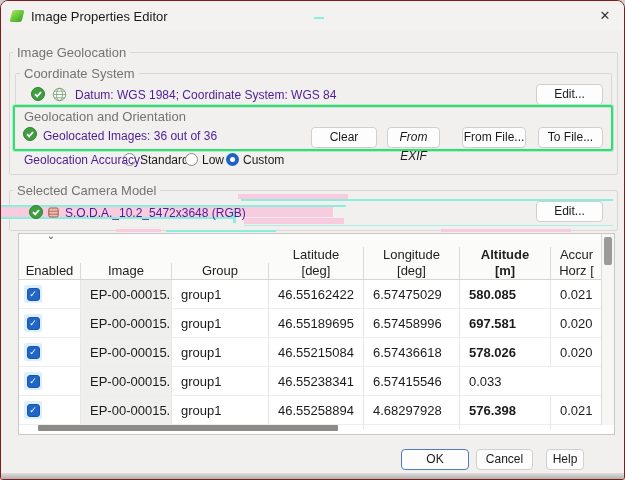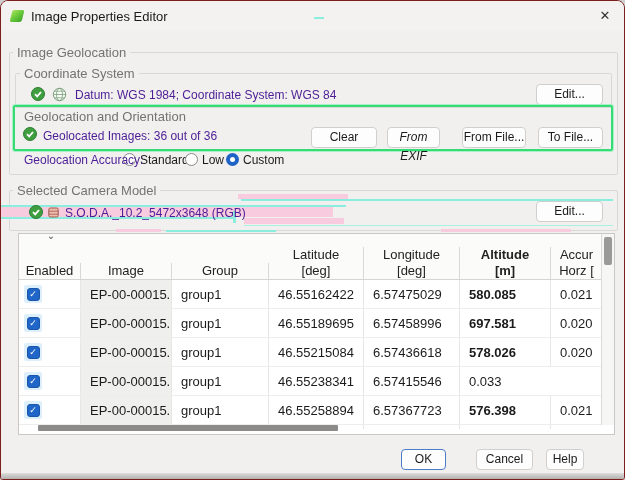--- a/index.html
+++ b/index.html
@@ -235,38 +235,38 @@
         </div>
         <div class="trow">
           <div class="tc c0">
             <span class="cbwrap">
               <span class="cb"></span>
             </span>
           </div>
           <div class="tc c1 imgbg">EP-00-00015...</div>
           <div class="tc c2">group1</div>
           <div class="tc c3">46.55258894</div>
-          <div class="tc c4">6.57367723</div>
+          <div class="tc c4">4.68297928</div>
           <div class="tc c5">576.398</div>
           <div class="tc c6">0.021</div>
         </div>
       </div>
     <div class="sliver">
       <div style="width:62px;"></div>
         <div style="width:91px;background:#efefee;"></div>
         <div style="width:97px;"></div>
       <div style="width:95px;"></div>
         <div style="width:96px;"></div>
         <div style="width:91px;"></div>
         <div style="width:51px;border-right:none;"></div>
     </div>
     <div class="vscroll">
       <div class="vthumb"></div>
     </div>
     <div class="hthumb"></div>
   </div>
 
-  <div class="btn btn-default" style="left:400px;top:448px;width:45px;">OK</div>
+  <div class="btn btn-default" style="left:400px;top:448px;width:68px;">OK</div>
   <div class="btn" style="left:475px;top:448px;width:57px;">Cancel</div>
   <div class="btn" style="left:545px;top:448px;width:38px;">Help</div>
 
   <div class="bottom-edge"></div>
 </div>
 
 </body></html>

